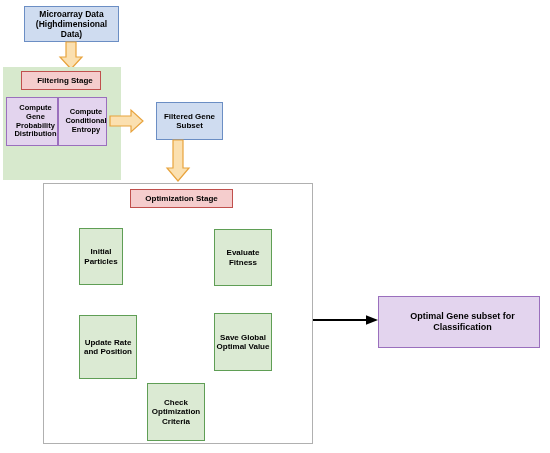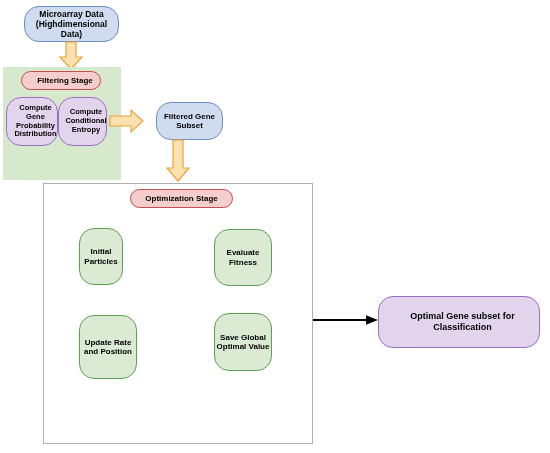--- a/index.html
+++ b/index.html
@@ -21,21 +21,20 @@
     position: absolute;
     box-sizing: border-box;
     display: flex;
     align-items: center;
     justify-content: center;
     text-align: center;
     font-weight: bold;
     color: #000000;
     line-height: 1.18;
     white-space: pre-line;
-    border-radius: 15px;
   }
   
   .box-blue {
     background: #cfdcf0;
     border: 1px solid #6b8ec4;
   }
   
   .box-purple {
     background: #e3d4ee;
     border: 1px solid #9a6fbd;
@@ -123,20 +122,23 @@
 
   <div class="node box-green" style="left:214px; top:229px; width:58px; height:57px; font-size:8px;">Evaluate
 Fitness</div>
 
   <div class="node box-green" style="left:79px; top:315px; width:58px; height:64px; font-size:8px;">Update Rate
 and Position</div>
 
   <div class="node box-green" style="left:214px; top:313px; width:58px; height:58px; font-size:8px;">Save Global
 Optimal Value</div>
 
+  <div class="node box-green" style="left:147px; top:383px; width:58px; height:58px; font-size:8px;">Check
+Optimization
+Criteria</div>
 
   <div class="arrow" style="left:313px; top:312px; width:66px; height:16px;">
     <svg width="66" height="16" viewBox="0 0 66 16">
       <line x1="0" y1="8" x2="57" y2="8" stroke="#000000" stroke-width="2"></line>
       <polygon points="65,8 53,3.2 53,12.8" fill="#000000"></polygon>
     </svg>
   </div>
 
   <div class="node box-purple" style="left:378px; top:296px; width:162px; height:52px; font-size:9px;">Optimal Gene subset for
 Classification</div>

